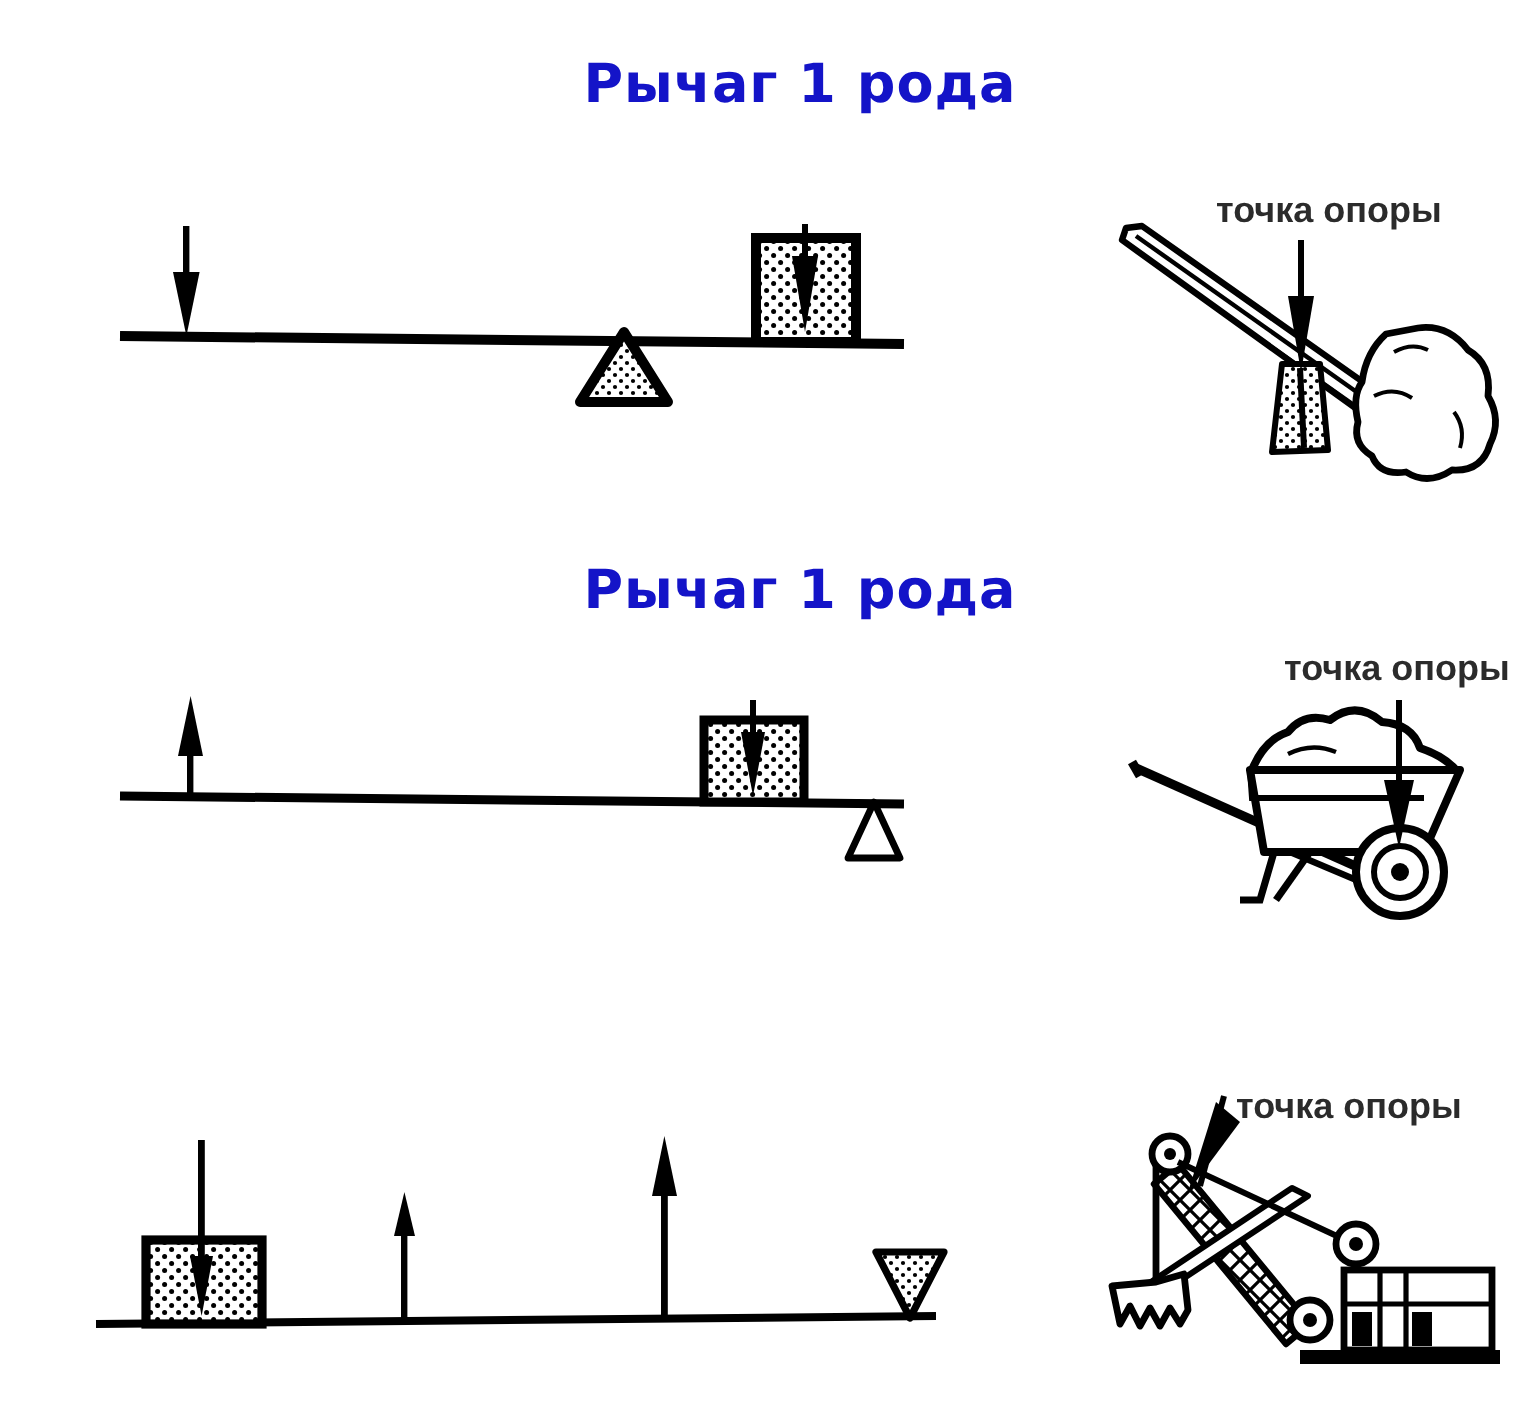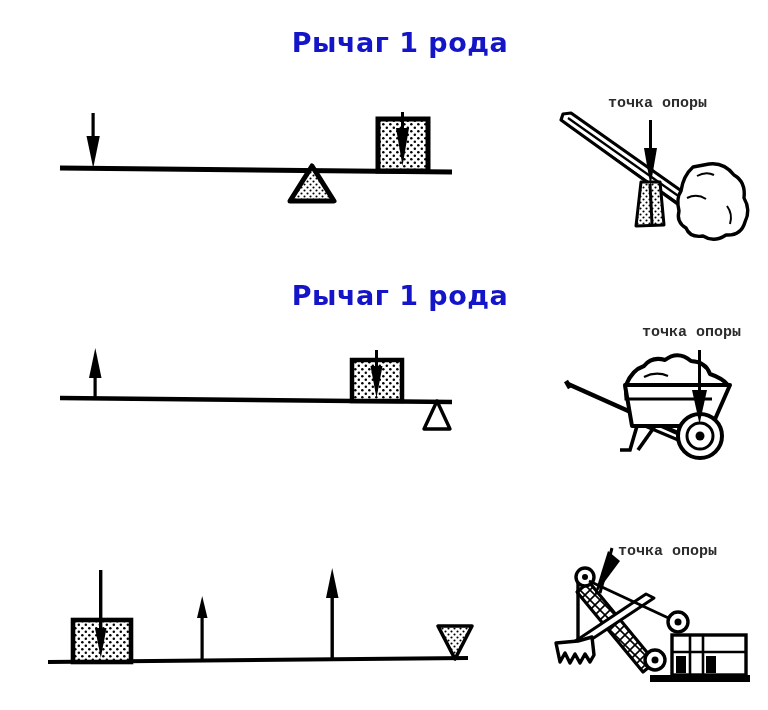--- a/index.html
+++ b/index.html
@@ -33,22 +33,22 @@
     margin-left: 16px;
   }
   #title-1 { top: 27px; }
   #title-2 { top: 280px; }
   #title-3 { top: 516px; }
 
   .fulcrum-label {
     position: absolute;
     color: #2b2b2b;
     font-weight: bold;
-    font-size: 15px;
-    font-family: Liberation Mono, monospace;
+    font-size: 18px;
+    font-family: Liberation Sans, sans-serif;
     white-space: nowrap;
   }
   #fulcrum-label-1 { left: 608px; top: 95px; }
   #fulcrum-label-2 { left: 642px; top: 324px; }
   #fulcrum-label-3 { left: 618px; top: 543px; }
 
   svg { display: block; }
   .svg-layer {
     position: absolute;
     left: 0; top: 0;

